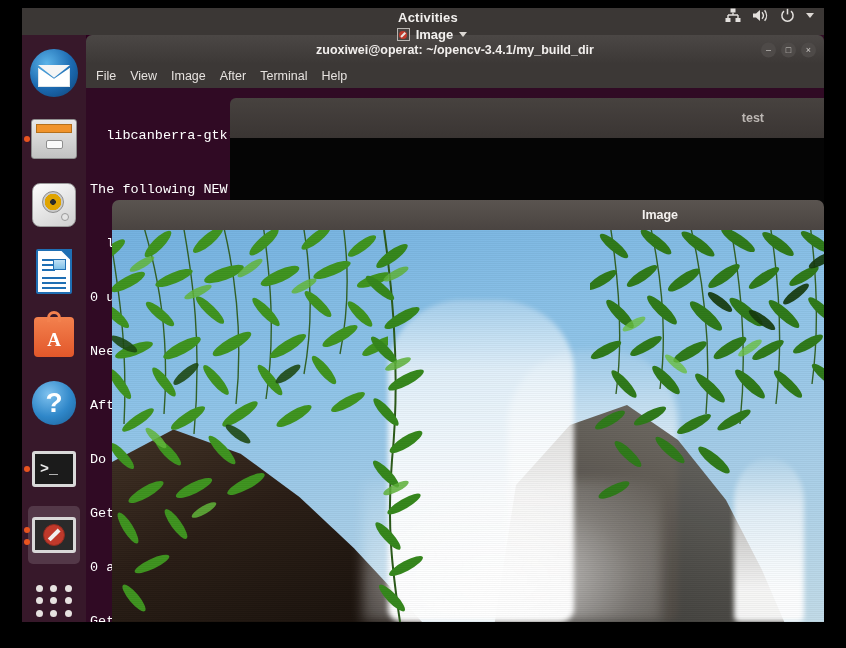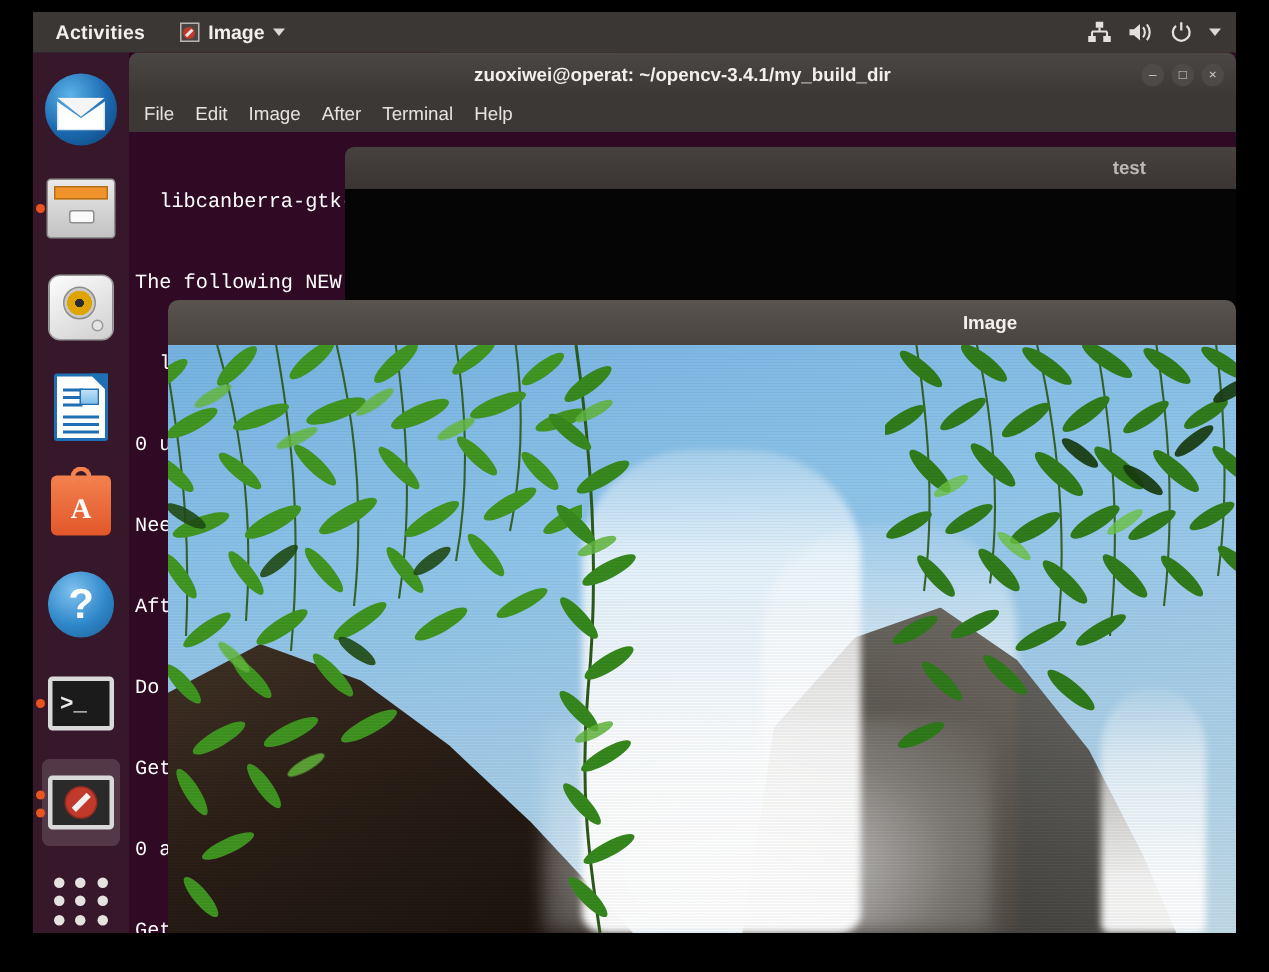--- a/index.html
+++ b/index.html
@@ -35,20 +35,21 @@
     position: absolute;
     left: 0; top: 0;
     width: 802px;
     height: 27px;
     background: #3b3735;
     color: #e8e6e3;
     font-size: 13px;
     z-index: 60;
     display: flex;
     align-items: center;
+    flex-direction: column;
   }
   #topbar .activities {
     margin-left: 10px;
     font-weight: bold;
     color: #f2f0ee;
     padding: 2px 5px;
     cursor: default;
     letter-spacing: .2px;
   }
   #topbar .appmenu {
@@ -433,21 +434,21 @@
   
   #test-window {
     position: absolute;
     left: 208px;
     top: 90px;
     width: 610px;
     height: 120px;
     z-index: 20;
   }
   #test-titlebar {
-    height: 28px;
+    height: 40px;
     background: linear-gradient(180deg,#47423f 0%,#3a3533 100%);
     border-top-left-radius: 6px;
     border-top-right-radius: 6px;
     position: relative;
     display: flex;
     align-items: center;
   }
   #test-titlebar .title {
     position: absolute;
     right: 76px;
@@ -586,21 +587,21 @@
     <div id="terminal-titlebar">
       <span class="title">zuoxiwei@operat: ~/opencv-3.4.1/my_build_dir</span>
       <div class="winbtns">
         <span class="winbtn">–</span>
         <span class="winbtn">□</span>
         <span class="winbtn">×</span>
       </div>
     </div>
     <div id="terminal-menubar">
       <span class="mi">File</span>
-      <span class="mi">Edit</span>
+      <span class="mi">View</span>
       <span class="mi">Image</span>
       <span class="mi">After</span>
       <span class="mi">Terminal</span>
       <span class="mi">Help</span>
     </div>
     <div id="terminal-body">
       <span class="ln">  libcanberra-gtk-</span>
       <span class="ln">The following NEW</span>
       <span class="ln">  libcanberra-gt</span>
       <span class="ln">0 upgraded, 2 new</span>

